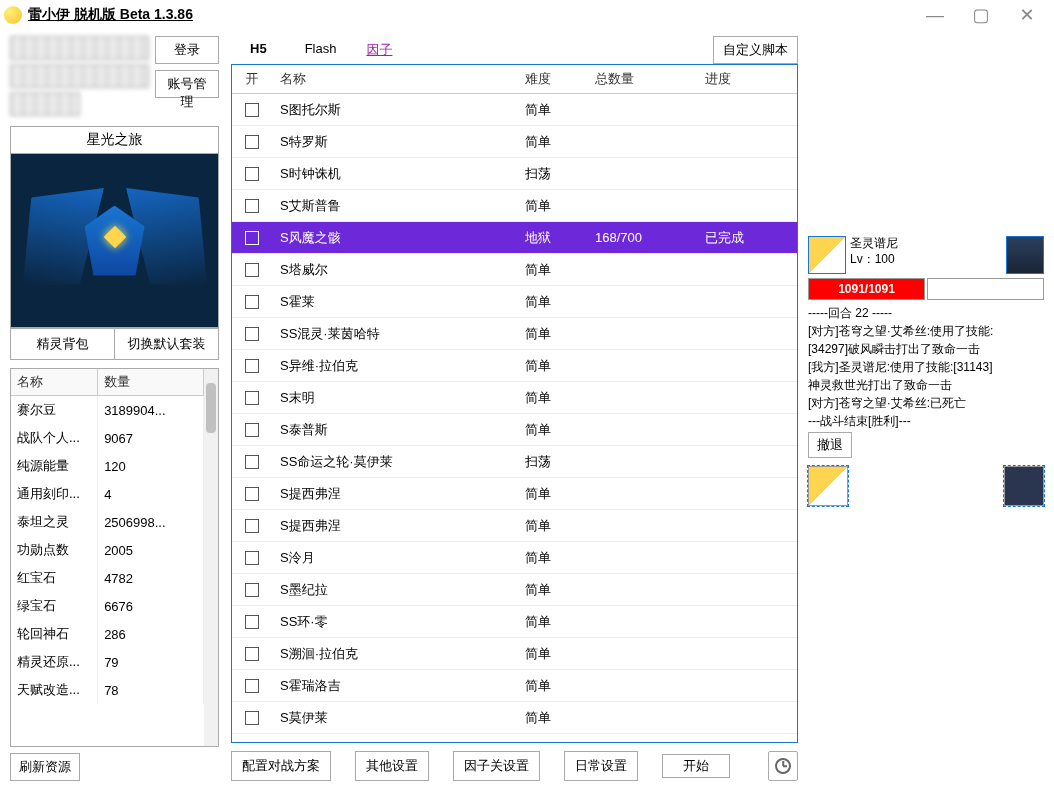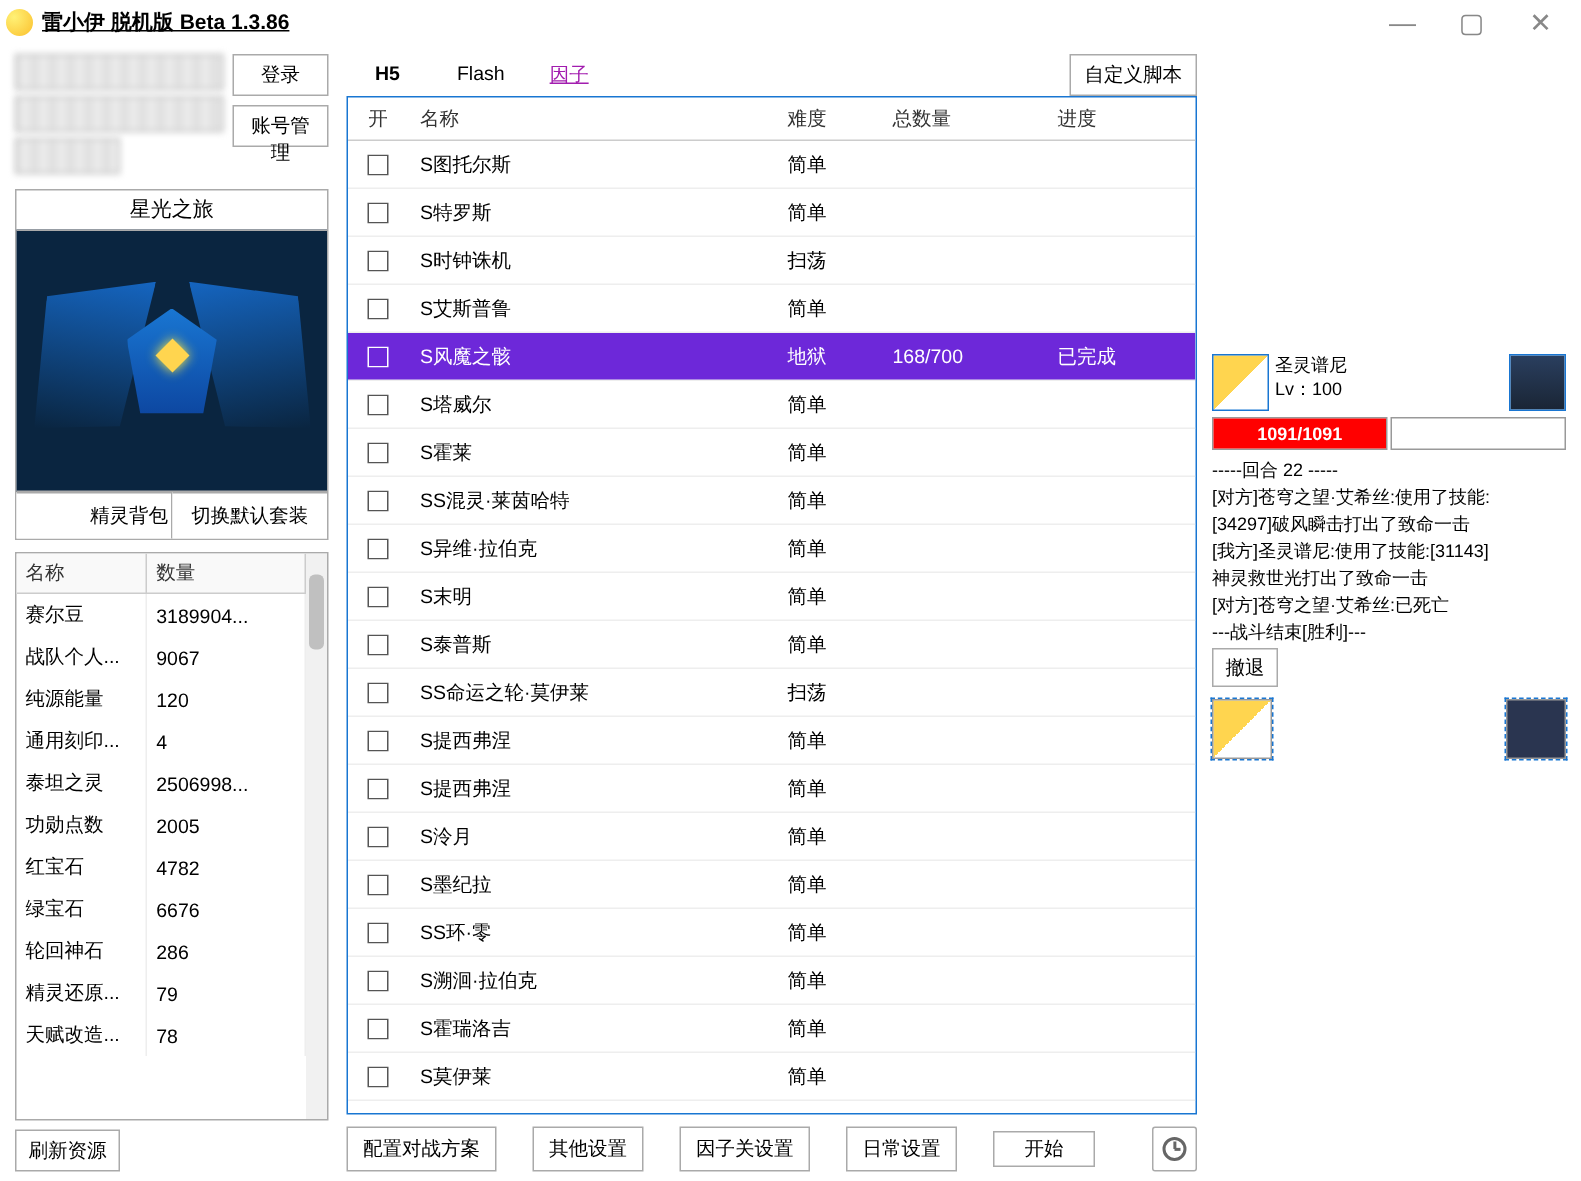--- a/index.html
+++ b/index.html
@@ -20,21 +20,21 @@
 .char-title { text-align: center; padding: 4px 0; font-size: 14px; }
 .char-img { width: 100%; height: 175px; background: #0a2540; display: flex; align-items: center; justify-content: center; position: relative; overflow: hidden; border-top:1px solid #aaa;border-bottom:1px solid #aaa;}
 .mech { width: 160px; height: 160px; position: relative; }
 .mech-body { position:absolute; left:50%; top:50%; width:60px; height:70px; background:linear-gradient(#1976d2,#0d47a1); transform:translate(-50%,-50%); clip-path: polygon(50% 0,100% 30%,85% 100%,15% 100%,0 30%); }
 .mech-wing { position:absolute; width:70px; height:110px; background:linear-gradient(#1565c0,#0a2540); top:20px; clip-path:polygon(0 0,100% 20%,90% 100%,10% 90%); }
 .mech-wing.l { left:-10px; transform:scaleX(-1) rotate(-10deg); }
 .mech-wing.r { right:-10px; transform:rotate(-10deg); }
 .mech-core { position:absolute; left:50%; top:48%; width:16px;height:16px; background:#ffd54f; transform:translate(-50%,-50%) rotate(45deg); box-shadow:0 0 8px #ffeb3b;}
 .char-btns { display: flex; }
 .char-btns .btn { flex: 1; border: none; border-top: 1px solid #aaa; padding: 6px 2px; }
-.char-btns .btn:first-child { border-right: 1px solid #aaa; text-align: right; }
+.char-btns .btn:first-child { border-right: 1px solid #aaa; }
 .res-table-wrap { margin-top: 8px; border: 1px solid #aaa; flex: 1; display: flex; overflow: hidden; }
 .res-table { flex: 1; overflow-y: auto; }
 .res-table table { width: 100%; border-collapse: collapse; }
 .res-table th { text-align: left; padding: 4px 6px; border-bottom: 1px solid #ccc; border-right: 1px solid #ccc; color: #333; font-weight: normal; background:#f9f9f9;}
 .res-table td { padding: 5px 6px; border-right: 1px solid #eee; }
 .res-scroll { width: 14px; background: #f1f1f1; position: relative; }
 .res-thumb { position: absolute; top: 14px; left: 2px; right: 2px; height: 50px; background: #c0c0c0; border-radius: 4px; }
 .refresh-row { margin-top: 6px; }
 
 .mid-col { flex: 1; padding: 6px; display: flex; flex-direction: column; min-width: 0; }

